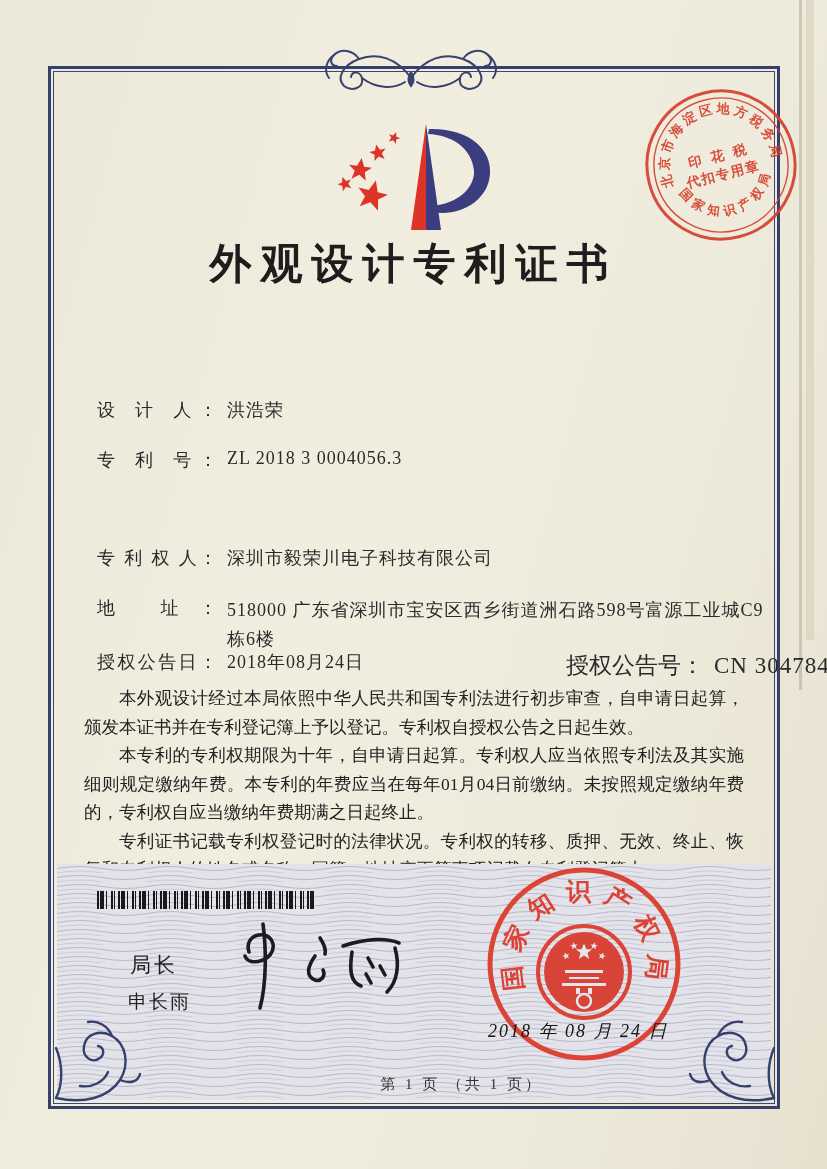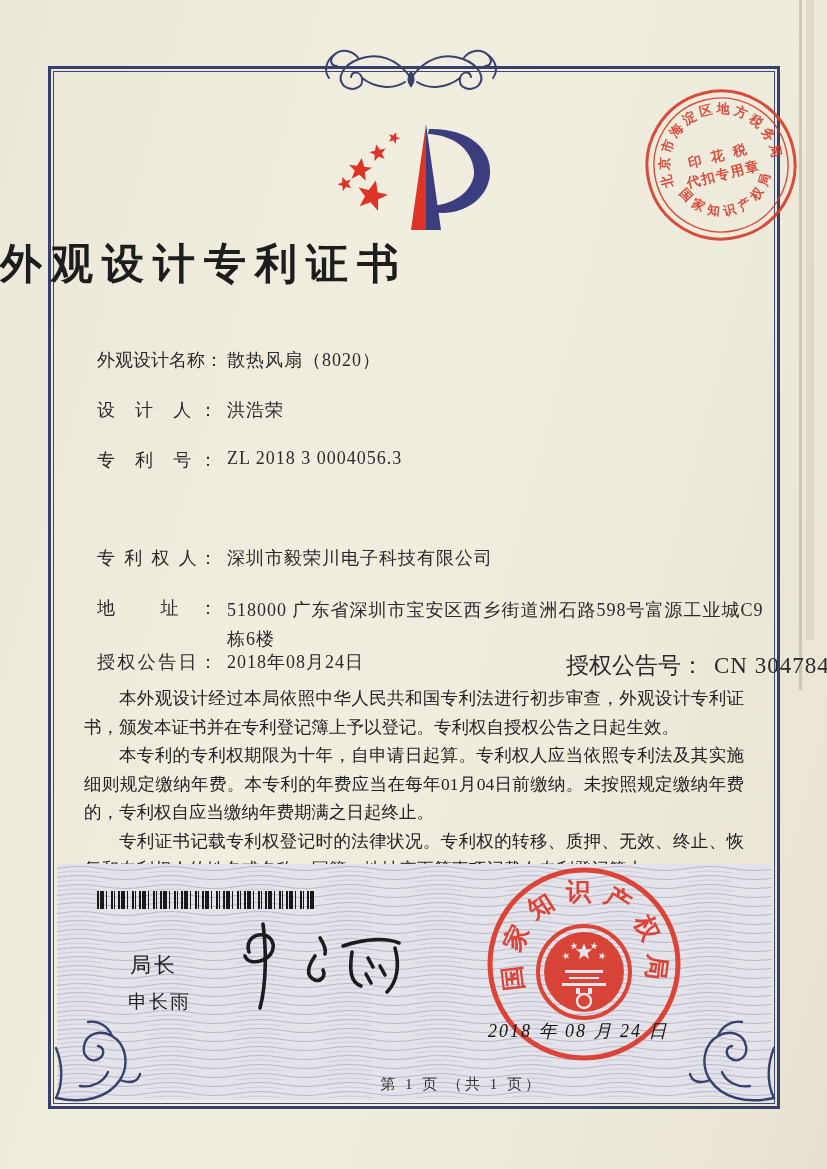--- a/index.html
+++ b/index.html
@@ -5,21 +5,21 @@
   html,body{margin:0;padding:0;background:#d8d3c2;}
   .page{position:relative;width:827px;height:1169px;margin:0 auto;overflow:hidden;
         background:linear-gradient(105deg,#ece8d9 0%,#f1eddf 40%,#efebdc 70%,#e6e1cf 100%);
         font-family:"Liberation Serif","DejaVu Serif",serif;color:#2a2a2a;}
   .scan-edge{position:absolute;top:0;left:799px;width:3px;height:690px;background:#b3aa95;opacity:.55;}
   .scan-edge2{position:absolute;top:0;left:806px;width:8px;height:640px;background:#d9d2bd;opacity:.7;}
   .frame{position:absolute;left:48px;top:66px;width:726px;height:1037px;border:3px solid #36406d;}
   .frame-inner{position:absolute;inset:2px;border:1px solid #3c4775;}
   .cert-no{position:absolute;left:75px;top:112px;font-size:17px;letter-spacing:4px;color:#222;}
   .logo{position:absolute;left:330px;top:116px;}
-  .page-title{position:absolute;left:0;top:236px;width:100%;text-align:left;
+  .page-title{position:absolute;left:0;top:236px;width:100%;text-align:center;
               font-size:42px;font-weight:700;letter-spacing:9px;color:#1d1d1d;}
   .field-row{position:absolute;left:97px;font-size:18px;white-space:nowrap;}
   .flabel{display:inline-block;width:120px;text-align:justify;text-align-last:justify;vertical-align:top;}
   .fvalue{margin-left:10px;letter-spacing:1px;}
   .fvalue.wrap{display:inline-block;white-space:normal;width:552px;line-height:29px;vertical-align:top;}
   .field-right{position:absolute;left:518px;font-size:23px;white-space:nowrap;margin-left:48px;}
   .paras{position:absolute;left:84px;top:684px;width:660px;font-size:17.5px;line-height:28.5px;
          text-align:justify;color:#222;}
   .paras p{margin:0;text-indent:2em;}
   .band{position:absolute;left:57px;top:864px;width:714px;height:236px;}
@@ -79,44 +79,41 @@
       <use href="#star" transform="translate(15,68) scale(0.75) rotate(-20)"></use>
       <use href="#star" transform="translate(42,80) scale(1.6) rotate(14)"></use>
     </g>
     <path d="M96,8 L81,114 L96,114 Z" fill="#dd3427"></path>
     <path d="M96,8 L111,114 L96,114 Z" fill="#3b3d7e"></path>
     <path d="M99,13 C140,12 162,34 160,58 C158,86 128,101 103,96 L102,90 C127,88 145,72 144,55 C142,32 122,19 98,18 Z" fill="#3b3d7e"></path>
   </svg>
 
   <div class="page-title">外观设计专利证书</div>
 
-  <div class="field-row" style="top:348px">
-    <span class="flabel">外观设计名称：</span><span class="fvalue">散热风扇（8020）</span>
-  </div>
   <div class="field-row" style="top:398px">
     <span class="flabel">设 计 人：</span><span class="fvalue">洪浩荣</span>
   </div>
   <div class="field-row" style="top:448px">
     <span class="flabel">专 利 号：</span><span class="fvalue">ZL 2018 3 0004056.3</span>
   </div>
   <div class="field-row" style="top:546px">
     <span class="flabel">专 利 权 人：</span><span class="fvalue">深圳市毅荣川电子科技有限公司</span>
   </div>
   <div class="field-row" style="top:596px">
     <span class="flabel">地 址：</span><span class="fvalue wrap">518000 广东省深圳市宝安区西乡街道洲石路598号富源工业城C9栋6楼</span>
   </div>
   <div class="field-row" style="top:650px">
     <span class="flabel">授权公告日：</span><span class="fvalue">2018年08月24日</span>
   </div>
   <div class="field-right" style="top:650px">
     <span>授权公告号：</span><span class="fvalue">CN 304784529 S</span>
   </div>
 
   <div class="paras">
-    <p>本外观设计经过本局依照中华人民共和国专利法进行初步审查，外观设计专利证书，颁发本证书并在专利登记簿上予以登记。专利权自授权公告之日起生效。</p>
+    <p>本外观设计经过本局依照中华人民共和国专利法进行初步审查，自申请日起算，颁发本证书并在专利登记簿上予以登记。专利权自授权公告之日起生效。</p>
     <p>本专利的专利权期限为十年，自申请日起算。专利权人应当依照专利法及其实施细则规定缴纳年费。本专利的年费应当在每年01月04日前缴纳。未按照规定缴纳年费的，专利权自应当缴纳年费期满之日起终止。</p>
     <p>专利证书记载专利权登记时的法律状况。专利权的转移、质押、无效、终止、恢复和专利权人的姓名或名称、国籍、地址变更等事项记载在专利登记簿上。</p>
   </div>
 
   <svg class="band" width="714" height="236" viewBox="0 0 714 236" preserveAspectRatio="none">
     <defs>
       <pattern id="wv" width="90" height="9" patternUnits="userSpaceOnUse">
         <path d="M0,4.5 Q22.5,0.5 45,4.5 T90,4.5" fill="none" stroke="#b5b8cc" stroke-width="1"></path>
         <path d="M0,9 Q22.5,5 45,9 T90,9" fill="none" stroke="#b5b8cc" stroke-width="0.8" opacity="0.7"></path>
       </pattern>

